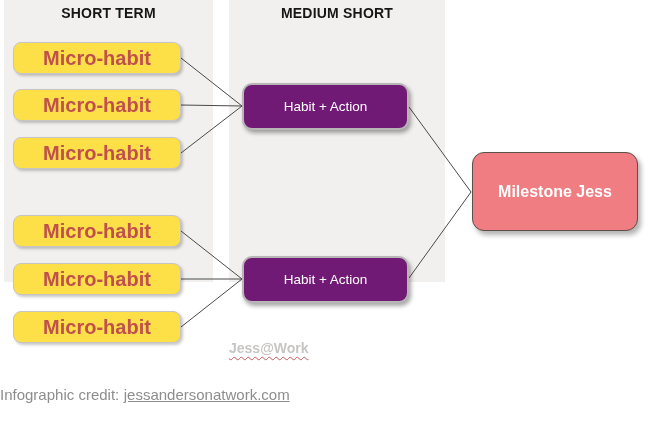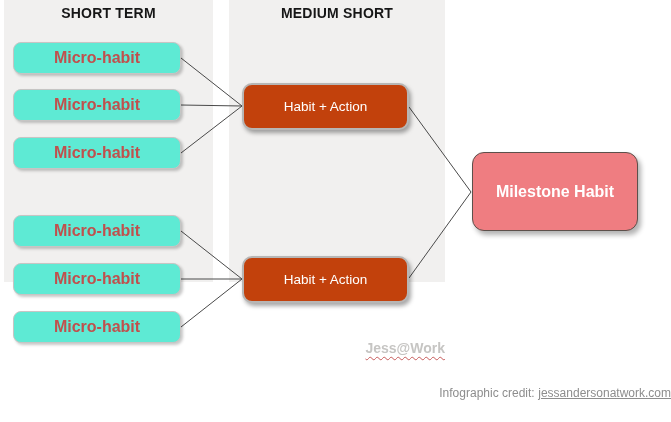--- a/index.html
+++ b/index.html
@@ -10,56 +10,56 @@
   .col { position:absolute; top:0; height:282px; background:#f1f0ef; }
   .col-short  { left:4px;   width:209px; }
   .col-medium { left:229px; width:216px; }
   .col-long   { left:464px; width:207px; }
   .col-header {
     position:absolute; top:5px; left:0; right:0; text-align:center;
     font-weight:bold; font-size:14px; color:#161616; letter-spacing:.2px;
   }
   .micro {
     position:absolute; left:13px; width:168px; height:32px; box-sizing:border-box;
-    background:#5eead4; border:1px solid #c6c5c4; border-radius:8px;
+    background:#fde047; border:1px solid #c6c5c4; border-radius:8px;
     box-shadow:2px 2px 3px rgba(0,0,0,.22);
     display:flex; align-items:center; justify-content:center;
-    font-weight:bold; font-size:16px; color:#c0504d;
+    font-weight:bold; font-size:20px; color:#c0504d;
   }
   .micro-1 { top:42px; }  .micro-2 { top:89px; }  .micro-3 { top:137px; }
   .micro-4 { top:215px; } .micro-5 { top:263px; } .micro-6 { top:311px; }
   .habit {
     position:absolute; left:242px; width:167px; height:47px; box-sizing:border-box;
-    background:#c2410c; border:2px solid #b7b6b5; border-radius:10px;
+    background:#701a75; border:2px solid #b7b6b5; border-radius:10px;
     box-shadow:2px 3px 4px rgba(0,0,0,.35);
     display:flex; align-items:center; justify-content:center;
     font-size:13.5px; color:#ffffff;
   }
   .habit-1 { top:83px; } .habit-2 { top:256px; }
   .milestone {
     position:absolute; left:472px; top:152px; width:166px; height:79px; box-sizing:border-box;
     background:#ef7d81; border:1px solid #5c504b; border-radius:12px;
     box-shadow:3px 4px 5px rgba(0,0,0,.3);
     display:flex; align-items:center; justify-content:center;
     font-weight:bold; font-size:16px; color:#ffffff;
   }
   .lines { position:absolute; left:0; top:0; pointer-events:none; }
   .lines line { stroke:#4a4a4a; stroke-width:1; }
   .watermark {
-    position:absolute; left:229px; width:216px; top:340px; text-align:right;
+    position:absolute; left:229px; width:216px; top:340px; text-align:left;
     font-weight:bold; font-size:14px; color:#c6c5c3;
   }
   .watermark .squiggle {
     text-decoration-line:underline; text-decoration-style:wavy;
     text-decoration-color:#c75b5b; text-decoration-thickness:1px;
     text-underline-offset:3px;
   }
   .caption {
-    position:absolute; left:0; right:0; top:386px; text-align:right;
-    font-size:12px; color:#8d8d8d;padding-left:20px;
+    position:absolute; left:0; right:0; top:386px; text-align:left;
+    font-size:15px; color:#8d8d8d;
   }
   .caption .link { color:#8d8d8d; text-decoration:underline; margin-left:.3em; cursor:pointer; }
 </style>
 </head>
 <body>
 
 <div class="stage">
 
   <div class="col col-short">
     <div class="col-header">SHORT TERM</div>
@@ -82,21 +82,21 @@
   <div class="micro micro-1">Micro-habit</div>
   <div class="micro micro-2">Micro-habit</div>
   <div class="micro micro-3">Micro-habit</div>
   <div class="micro micro-4">Micro-habit</div>
   <div class="micro micro-5">Micro-habit</div>
   <div class="micro micro-6">Micro-habit</div>
 
   <div class="habit habit-1">Habit + Action</div>
   <div class="habit habit-2">Habit + Action</div>
 
-  <div class="milestone">Milestone Habit</div>
+  <div class="milestone">Milestone Jess</div>
 
   <div class="watermark">
     <span class="squiggle">Jess@Work</span>
   </div>
 
   <div class="caption">
     <span>Infographic credit:</span><span class="link">jessandersonatwork.com</span>
   </div>
 
 </div>

